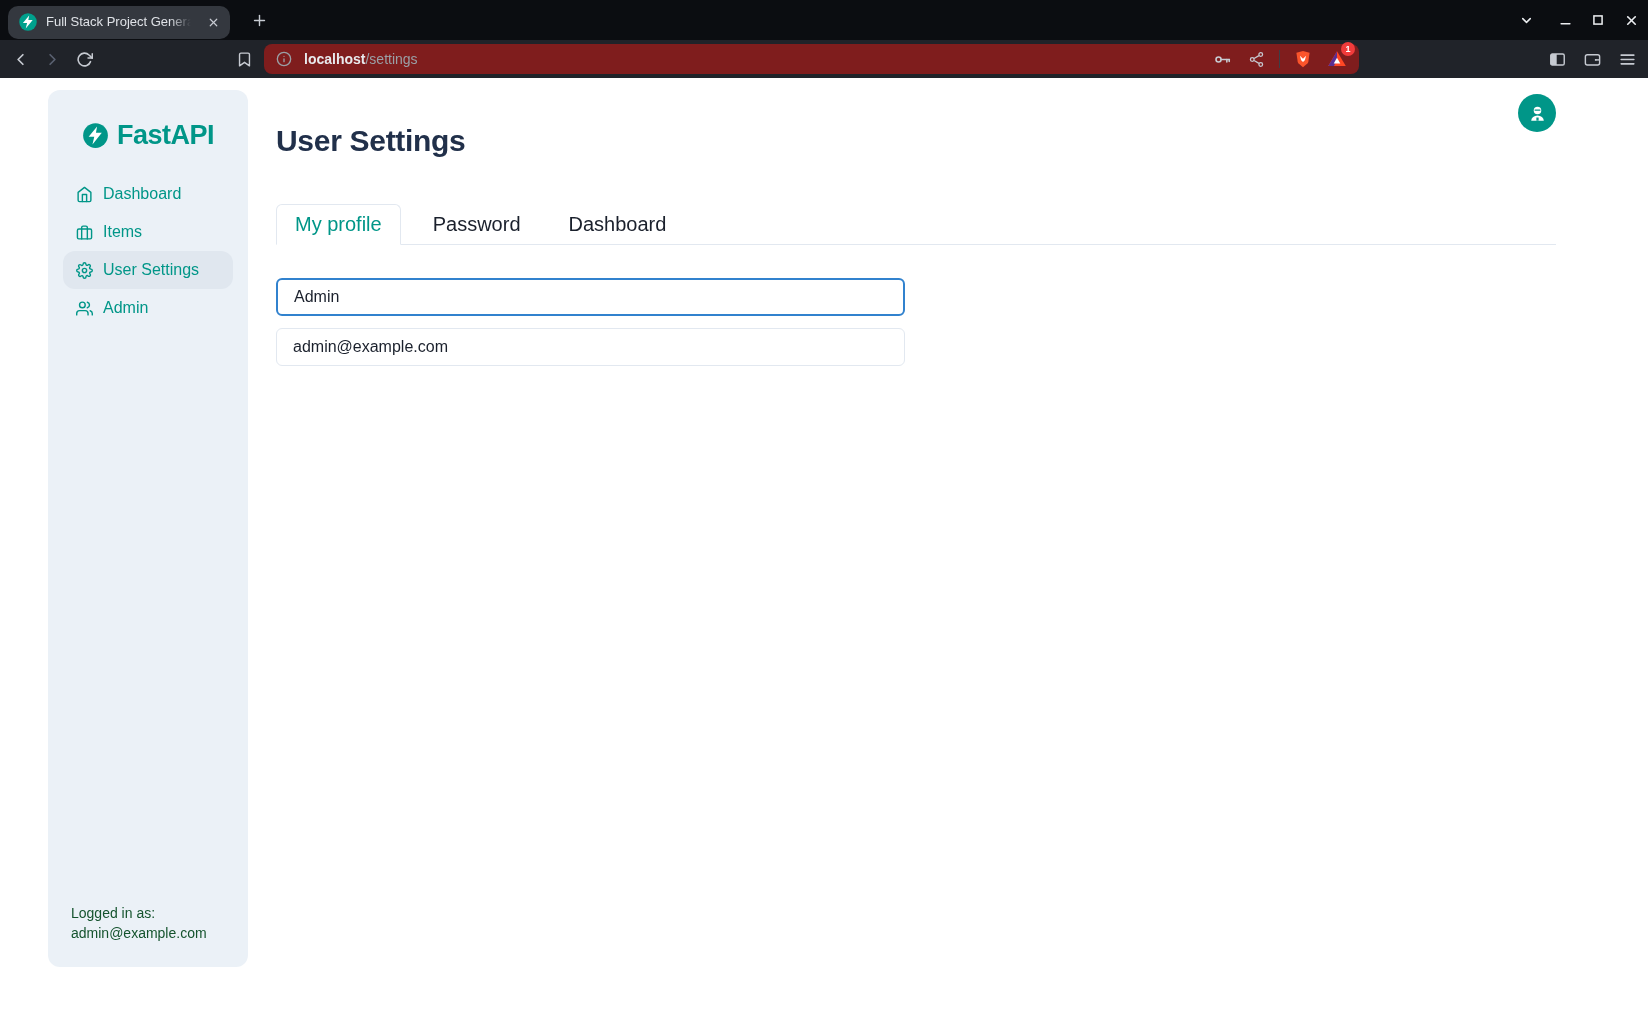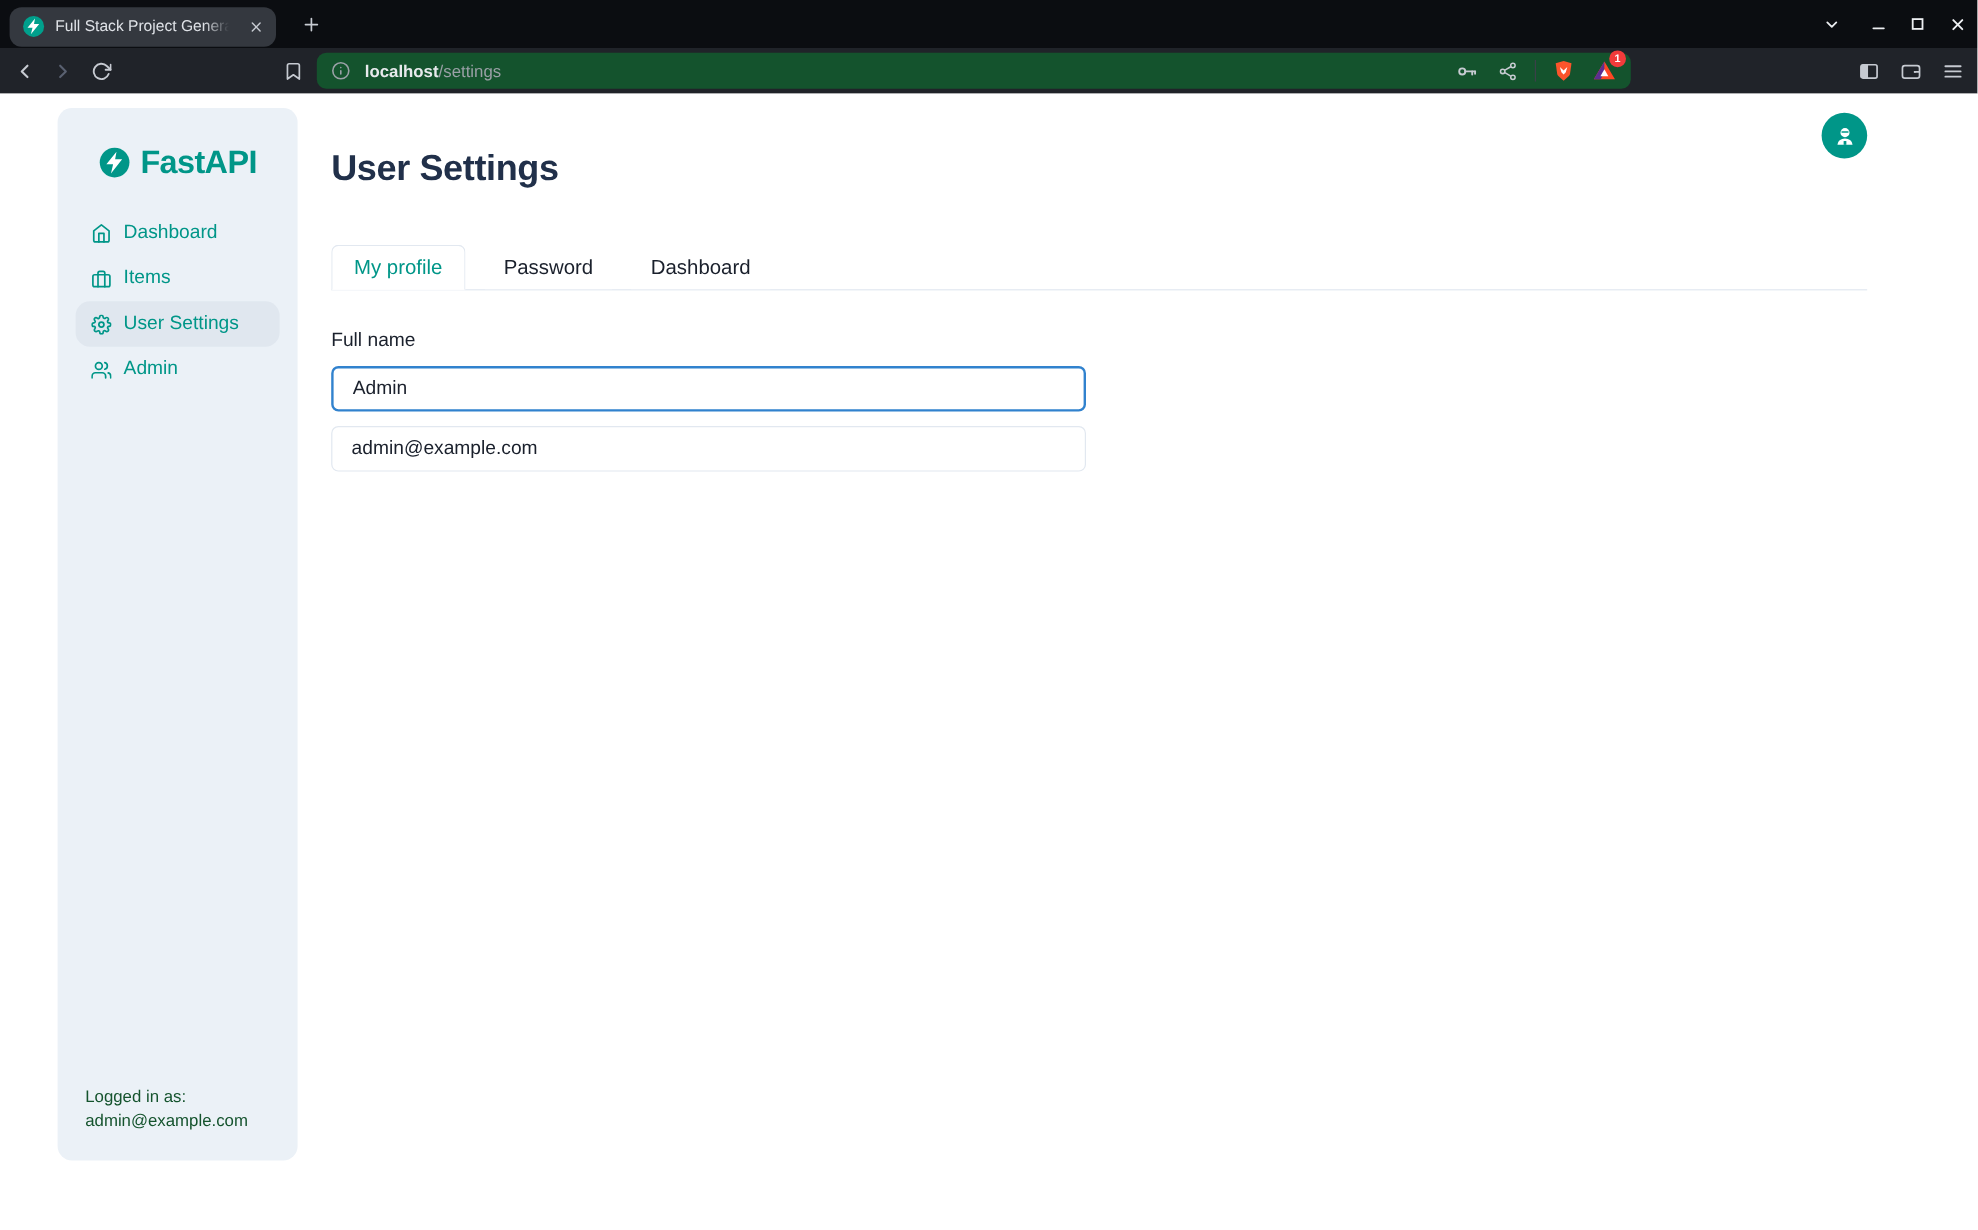--- a/index.html
+++ b/index.html
@@ -25,21 +25,21 @@
   .winctrls .icon-btn { width: 26px; height: 26px; color: #eceef1; }
   .winctrls .gap { width: 13px; }
   .winctrls .gap2 { width: 7px; }
 
   
   .toolbar { height: 38px; background: #202329; display: flex; align-items: center; padding: 0 8px 0 6px; }
   .navbtn { width: 28px; height: 28px; display: flex; align-items: center; justify-content: center; color: #c6cad1; }
   .navbtn + .navbtn { margin-left: 4px; }
   .navbtn.disabled { color: #596070; }
   .bookmark-btn { margin-left: 132px; width: 28px; height: 28px; display: flex; align-items: center; justify-content: center; color: #c6cad1; }
-  .urlbar { margin-left: 6px; height: 30px; width: 1095px; background: #14532d; border-radius: 8px;
+  .urlbar { margin-left: 6px; height: 30px; width: 1095px; background: #7f1d1d; border-radius: 8px;
             display: flex; align-items: center; padding: 0 10px 0 12px; }
   .urlbar .info-ic { color: #9aa0a6; display: flex; }
   .url-text { margin-left: 12px; font-size: 14px; white-space: nowrap; }
   .url-host { color: #e8eaed; font-weight: bold; }
   .url-path { color: #9aa0a6; }
   .url-right { margin-left: auto; display: flex; align-items: center; }
   .url-right .icon-btn { width: 24px; height: 24px; }
   .u-gap { width: 10px; }
   .url-divider { width: 1px; height: 18px; background: #3b4049; margin: 0 11px; }
   .rewards-wrap { position: relative; width: 24px; height: 24px; display: flex; align-items: center; justify-content: center; }
@@ -63,21 +63,21 @@
   .nav-item.active { background: #e0e7ef; }
   .nav-item svg { flex-shrink: 0; }
   .sidebar-footer { margin-top: auto; padding: 0 12px 24px 23px; color: #14532d; font-size: 14px; line-height: 20px; }
 
   main { flex: 1; position: relative; padding: 0 92px 0 28px; }
   h1.page-title { margin: 46px 0 0; font-size: 30px; font-weight: bold; color: #21304a; letter-spacing: -0.3px; }
   .avatar-btn { position: absolute; top: 16px; right: 92px; width: 38px; height: 38px; border-radius: 50%;
                 background: #009688; display: flex; align-items: center; justify-content: center; }
 
   .tabs { display: flex; align-items: flex-end; margin-top: 46px; border-bottom: 1px solid #e2e8f0; }
-  .tab-btn { padding: 8px 16px; font-size: 17px; color: #1a202c; background: #fff; }
+  .tab-btn { padding: 8px 16px; font-size: 20px; color: #1a202c; background: #fff; }
   .tab-btn.active { border: 1px solid #e2e8f0; border-bottom: 1px solid #fff; margin-bottom: -1px;
                     border-radius: 6px 6px 0 0; color: #009688; padding: 8px 18px; }
   .tab-btn + .tab-btn { margin-left: 16px; }
 
   .panel { margin-top: 33px; }
   .section-title { font-size: 16px; font-weight: bold; color: #1a202c; }
   .field-label { display: block; margin-top: 19px; font-size: 16px; color: #1a202c; }
   .text-input { display: block; margin-top: 12px; width: 629px; height: 38px; border-radius: 6px;
                 font-size: 16px; padding: 0 16px; color: #1a202c; font-family: inherit; background: #fff; }
   .input-focused { border: 2px solid #3182ce; outline: none; }
@@ -303,21 +303,20 @@
       </button>
 
       <div class="tabs">
         <button class="tab-btn active">My profile</button>
         <button class="tab-btn">Password</button>
         <button class="tab-btn">Dashboard</button>
       </div>
 
       <div class="panel">
 
-        <label class="field-label">Full name</label>
         <input class="text-input input-focused" type="text" value="Admin" style="">
 
         <input class="text-input input-normal" type="text" value="admin@example.com" style="">
 
       </div>
     </main>
 
   </div>
 </div>
 

